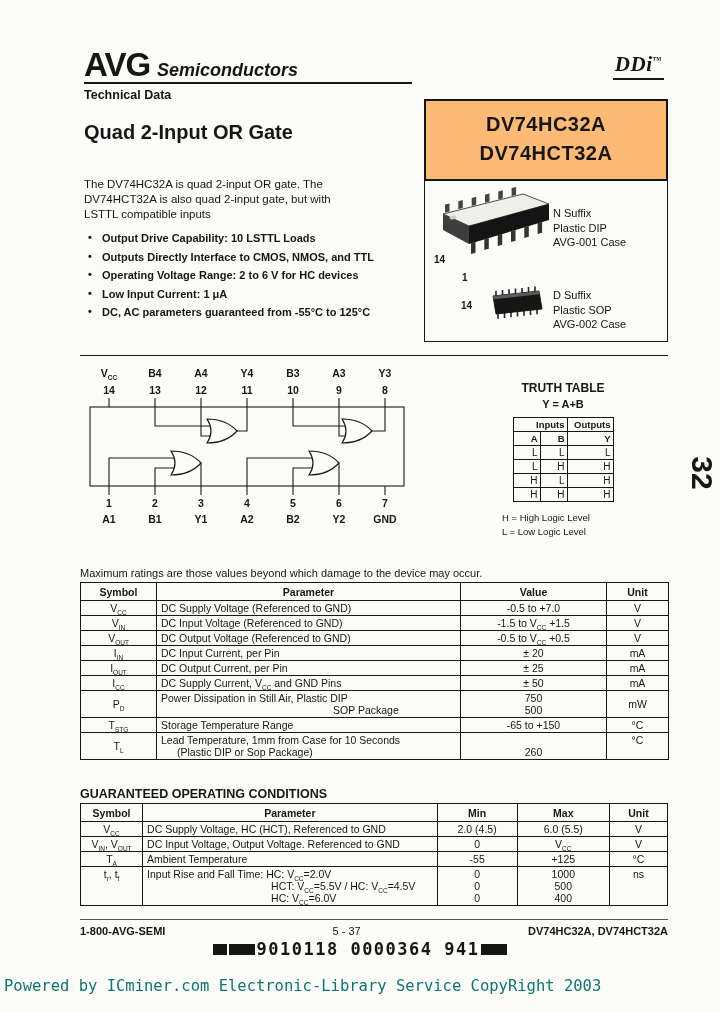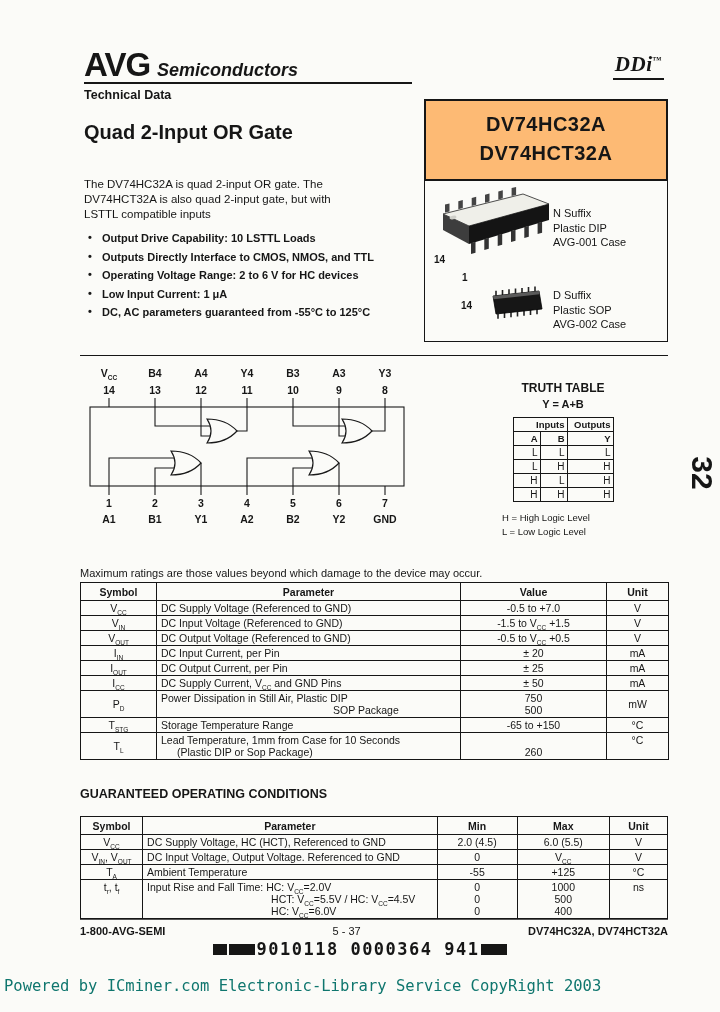--- a/index.html
+++ b/index.html
@@ -60,21 +60,21 @@
   .main th{text-align:center;font-weight:bold;padding:2.5px 4px}
   .main td:first-child{white-space:nowrap}
   td.c{text-align:center}
   td.vb{vertical-align:bottom}
   td.vt{vertical-align:top}
   .ind-dip{padding-left:172px}
   .ind-sm{padding-left:16px}
   .ind-tr{padding-left:124px}
   .absmax{top:566px}
   .opcond{top:787px}
-  .opcond .sec-title{margin-bottom:15px}
+  .opcond .sec-title{margin-bottom:2px}
   
   .footer{position:absolute;left:80px;top:919px;width:588px;border-top:1px solid #555;padding-top:5px;display:flex;justify-content:space-between;font-size:11px}
   .footer .phone,.footer .docref{font-weight:bold}
   .barcode{position:absolute;left:0;top:939px;width:720px;display:flex;align-items:center;justify-content:center;gap:2px;font-family:"DejaVu Sans Mono",monospace;font-size:17px;font-weight:bold;letter-spacing:1.5px}
   .bblock{display:inline-block;height:11px;background:#161616}
   .bblock.w1{width:14px}.bblock.w2{width:26px}
   .watermark{position:absolute;left:4px;top:977px;width:716px;font-family:"DejaVu Sans Mono",monospace;font-size:15.5px;color:#0f766e;white-space:nowrap}
   svg .wire{stroke:#1a1a1a;stroke-width:1.1;fill:none}
   svg .gate{stroke:#1a1a1a;stroke-width:1.2;fill:#fbfbf8}
 </style>

